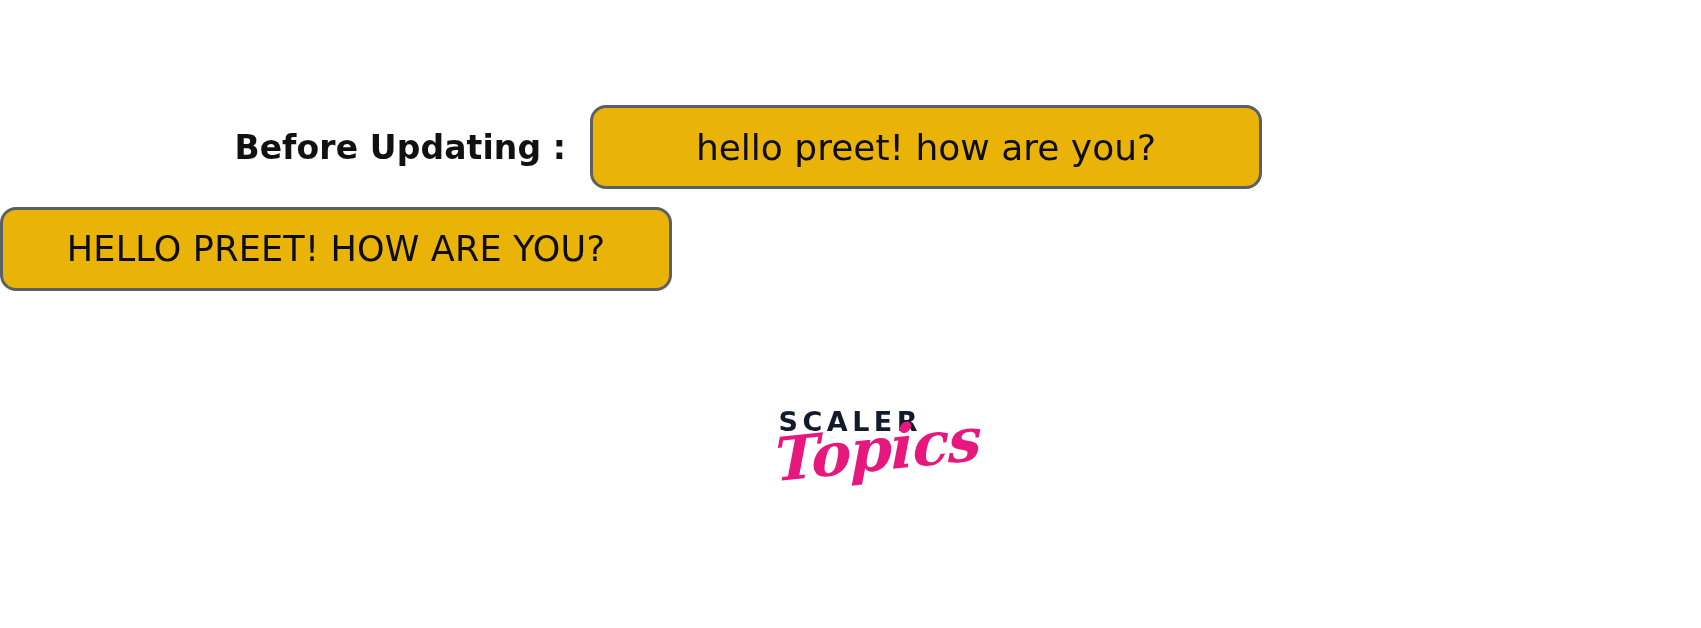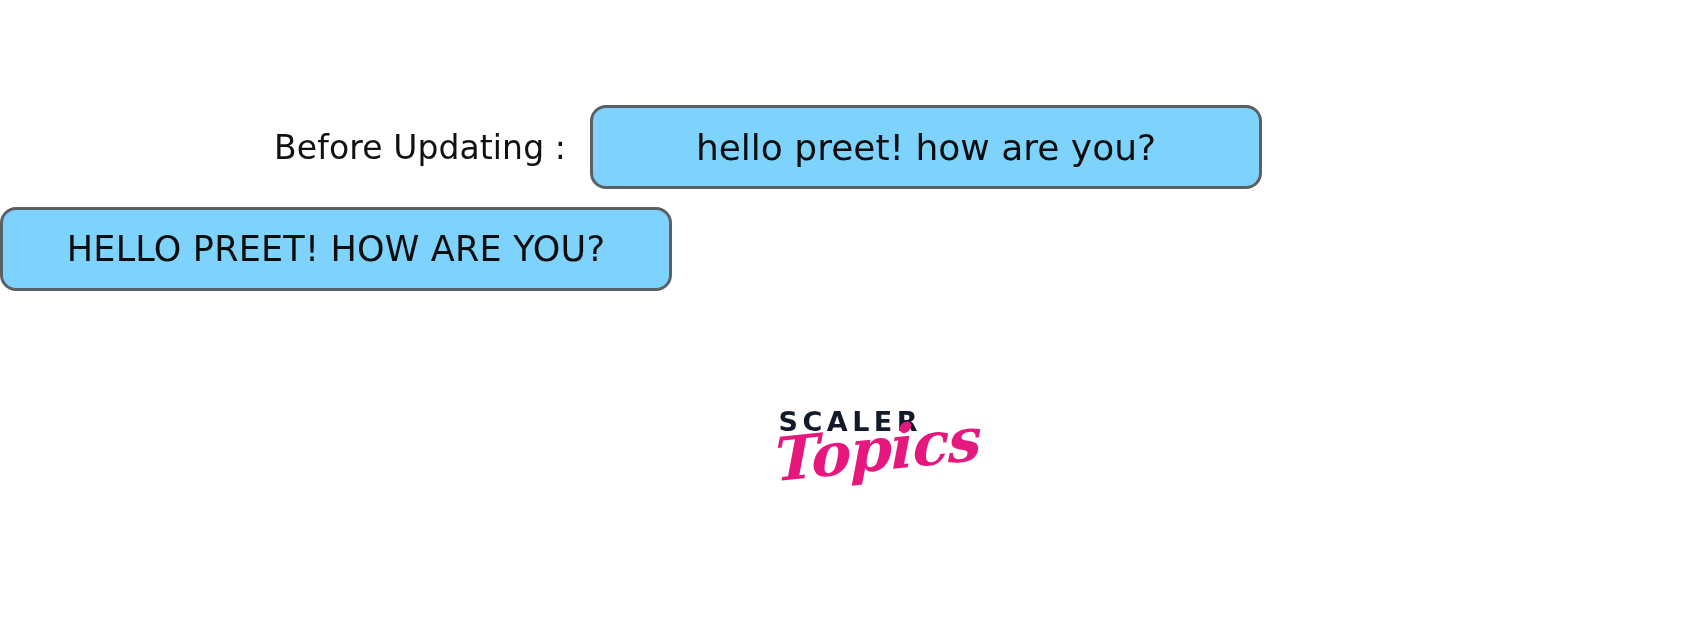--- a/index.html
+++ b/index.html
@@ -31,31 +31,31 @@
   .row-before { top: 105px; }
   .row-after  { top: 207px; }
 
   .row-label {
     width: 590px;
     text-align: right;
     padding-right: 24px;
     box-sizing: border-box;
     font-family: "DejaVu Sans", sans-serif;
     font-size: 33px;
-    font-weight: 400;
+    font-weight: 700;
     color: #111111;
     letter-spacing: 0.1px;
     white-space: nowrap;
   }
 
   .value-box {
     width: 672px;
     height: 84px;
     box-sizing: border-box;
-    background: #7dd3fc;
+    background: #eab308;
     border: 3px solid #5b6066;
     border-radius: 16px;
     display: flex;
     align-items: center;
     justify-content: center;
     font-family: "DejaVu Sans", sans-serif;
     font-size: 36px;
     font-weight: 400;
     color: #0d0d0d;
     letter-spacing: 0px;

